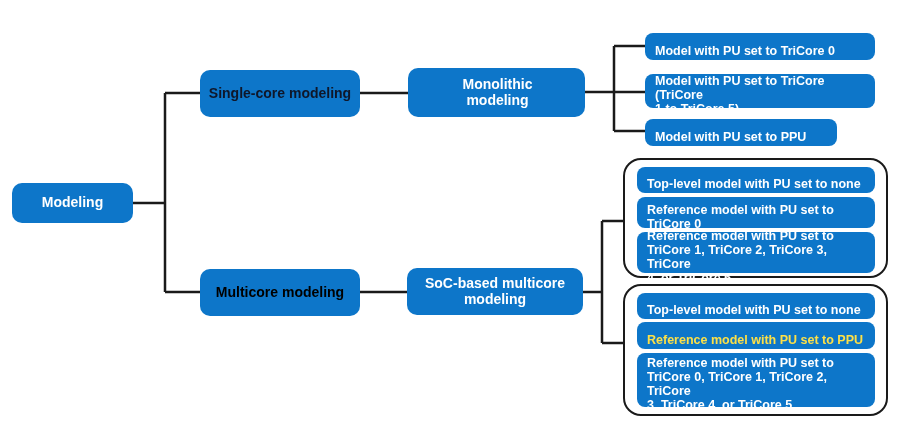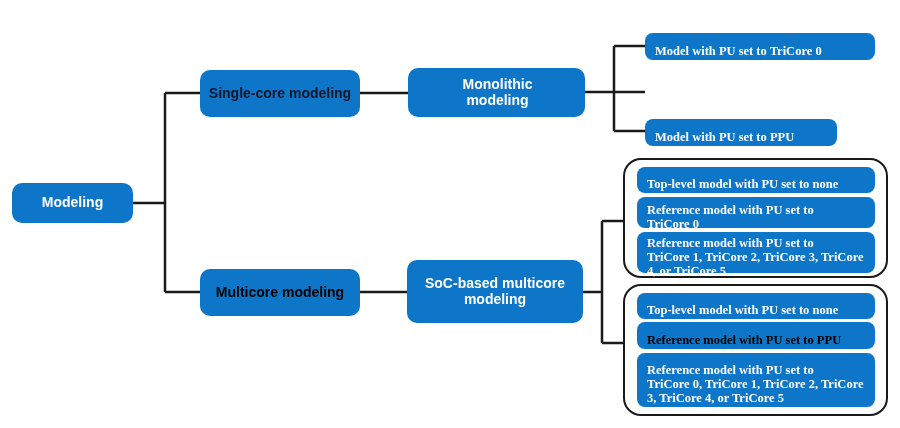--- a/index.html
+++ b/index.html
@@ -16,21 +16,21 @@
     background:var(--node-blue,#0d76c9);
     color:#ffffff;
     font-weight:bold;
     display:flex;
     align-items:center;
     box-sizing:border-box;
     white-space:pre-line;
     line-height:1.12;
   }
   .node.center{justify-content:center;text-align:center;border-radius:10px;font-size:14px;padding:2px 6px;}
-  .node.leaf{justify-content:flex-start;text-align:left;border-radius:8px;font-size:12.5px;padding:10px 8px 2px 10px;font-family:Liberation Serif, serif;}
+  .node.leaf{justify-content:flex-start;text-align:left;border-radius:8px;font-size:12.5px;padding:10px 8px 2px 10px;}
   .group-outline{
     position:absolute;
     border:2.5px solid #1a1a1a;
     border-radius:18px;
     box-sizing:border-box;
     background:transparent;
   }
 </style>
 </head>
 <body>
@@ -46,34 +46,36 @@
     <path d="M360 292 H407 M583 292 H602 M602 221 V343 M602 221 H624 M602 343 H624" fill="none" stroke="#1a1a1a" stroke-width="2.5"></path>
   </svg>
 
   <div class="node center" style="left: 12px; top: 183px; width: 121px; height: 40px; color: rgb(255, 255, 255);">Modeling</div>
 
   <div class="node center" style="left: 200px; top: 70px; width: 160px; height: 47px; color: #0f172a;">Single-core modeling</div>
   <div class="node center" style="left: 200px; top: 269px; width: 160px; height: 47px; color: #000000;">Multicore modeling</div>
 
   <div class="node center" style="left: 408px; top: 68px; width: 177px; height: 49px; color: rgb(255, 255, 255); padding-left: 8px;">Monolithic
 modeling</div>
-  <div class="node center" style="left: 407px; top: 260px; width: 176px; height: 63px; color: rgb(255, 255, 255);">SoC-based multicore
+  <div class="node center" style="left: 407px; top: 268px; width: 176px; height: 47px; color: rgb(255, 255, 255);">SoC-based multicore
 modeling</div>
 
   <div class="node leaf" style="left: 645px; top: 33px; width: 230px; height: 27px; color: rgb(255, 255, 255);">Model with PU set to TriCore 0</div>
+  <div class="node leaf" style="left: 645px; top: 74px; width: 230px; height: 34px; color: rgb(255, 255, 255);">Model with PU set to TriCore (TriCore
+1 to TriCore 5)</div>
   <div class="node leaf" style="left: 645px; top: 119px; width: 192px; height: 27px; color: rgb(255, 255, 255);">Model with PU set to PPU</div>
 
   <div class="group-outline" style="left: 623px; top: 158px; width: 265px; height: 120px; border-color: rgb(26, 26, 26);"></div>
   <div class="node leaf" style="left: 637px; top: 167px; width: 238px; height: 26px; color: rgb(255, 255, 255);">Top-level model with PU set to none</div>
   <div class="node leaf" style="left: 637px; top: 197px; width: 238px; height: 31px; color: rgb(255, 255, 255);">Reference model with PU set to
 TriCore 0</div>
   <div class="node leaf" style="left: 637px; top: 232px; width: 238px; height: 41px; color: rgb(255, 255, 255);">Reference model with PU set to
 TriCore 1, TriCore 2, TriCore 3, TriCore
 4, or TriCore 5</div>
 
   <div class="group-outline" style="left: 623px; top: 284px; width: 265px; height: 132px; border-color: rgb(26, 26, 26);"></div>
   <div class="node leaf" style="left: 637px; top: 293px; width: 238px; height: 26px; color: rgb(255, 255, 255);">Top-level model with PU set to none</div>
-  <div class="node leaf" style="left: 637px; top: 322px; width: 238px; height: 27px; color: #000000;">Reference model with PU set to PPU</div>
+  <div class="node leaf" style="left: 637px; top: 322px; width: 238px; height: 27px; color: #fde047;">Reference model with PU set to PPU</div>
   <div class="node leaf" style="left: 637px; top: 353px; width: 238px; height: 54px; color: rgb(255, 255, 255);">Reference model with PU set to
 TriCore 0, TriCore 1, TriCore 2, TriCore
 3, TriCore 4, or TriCore 5</div>
 
 </div>
 
 </body></html>

